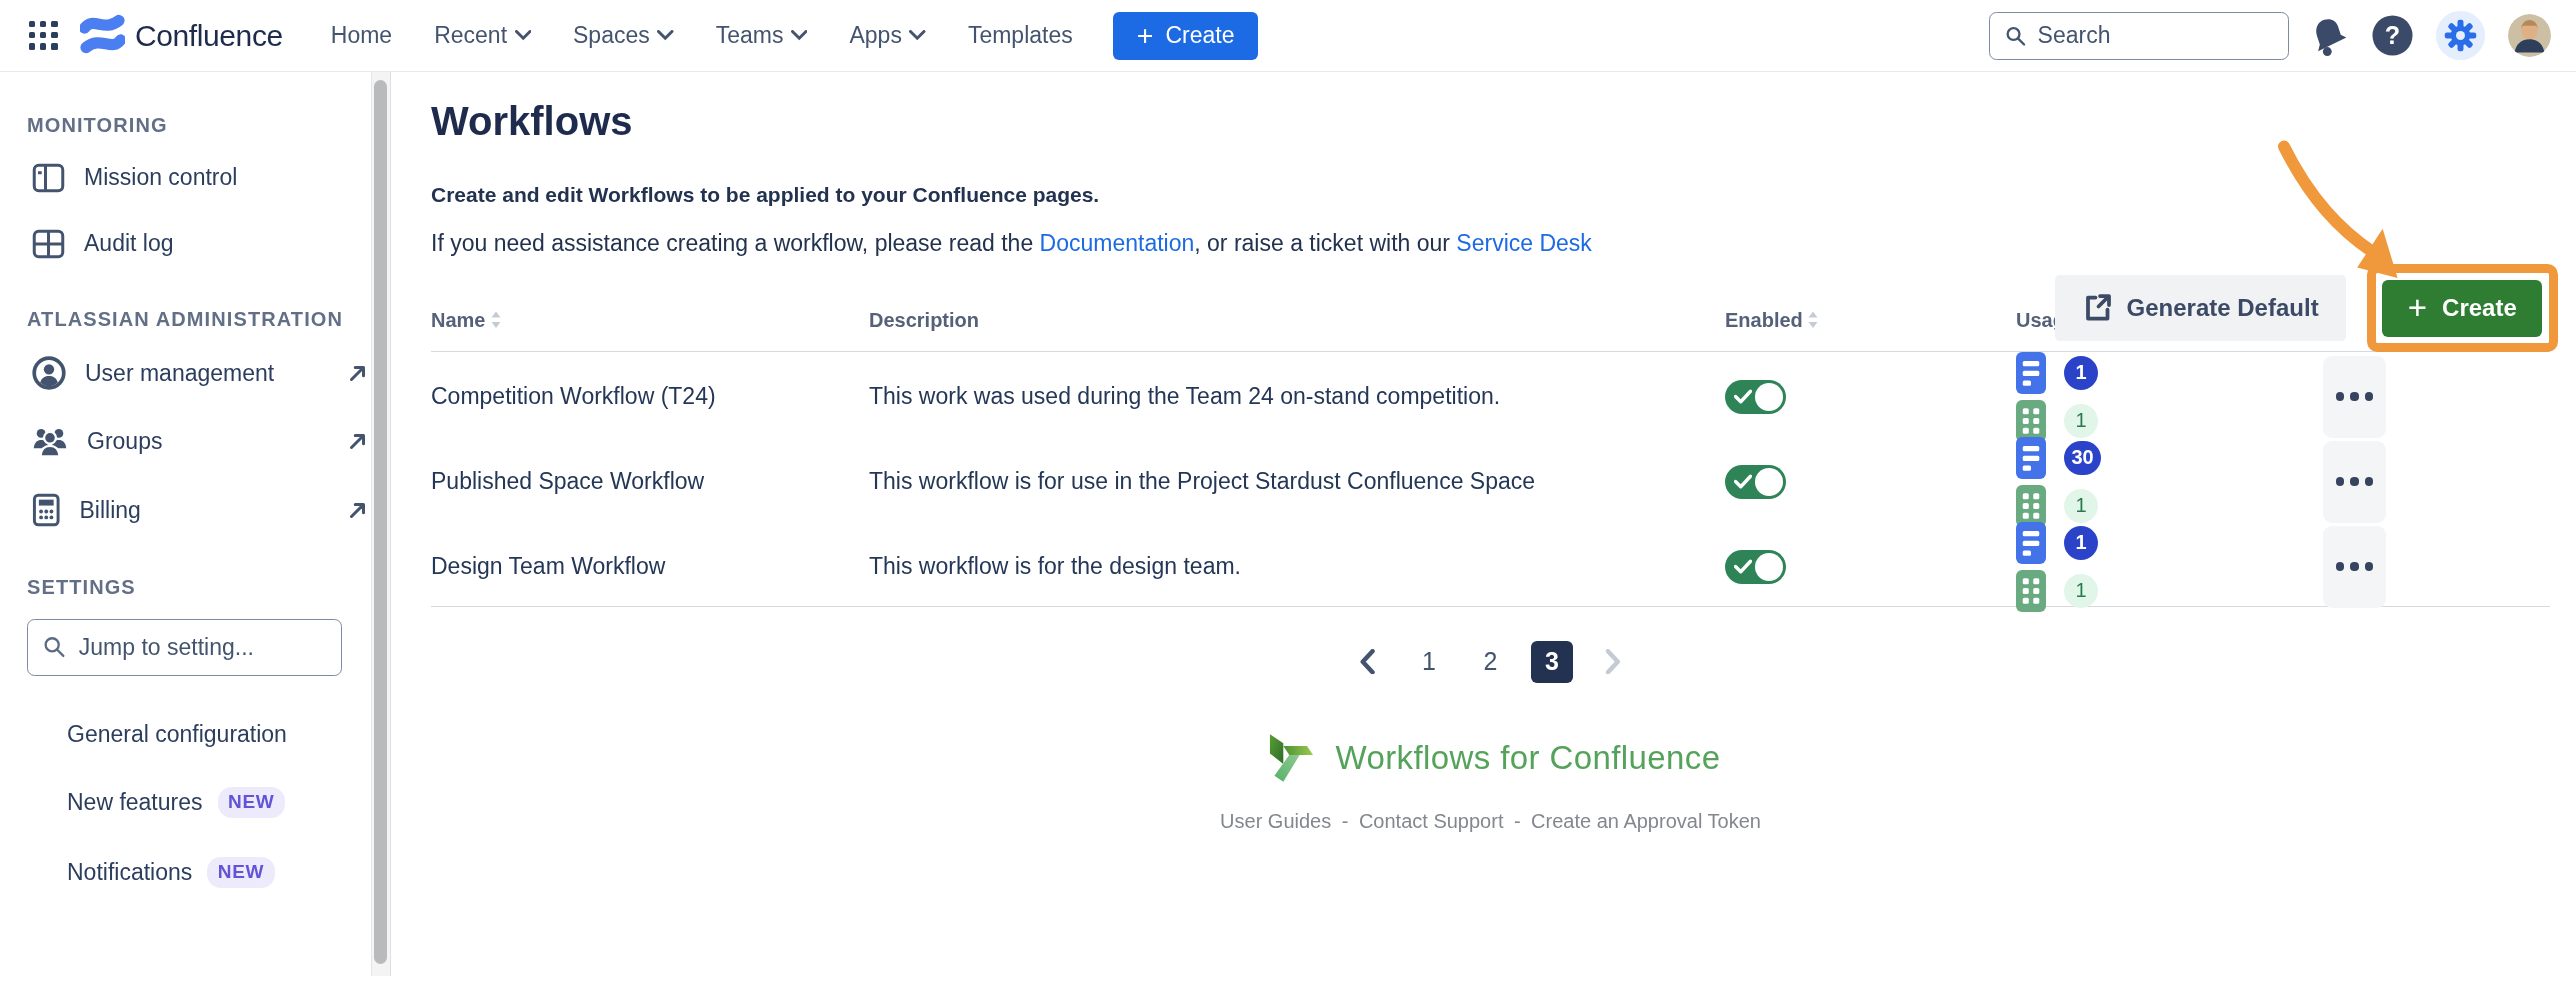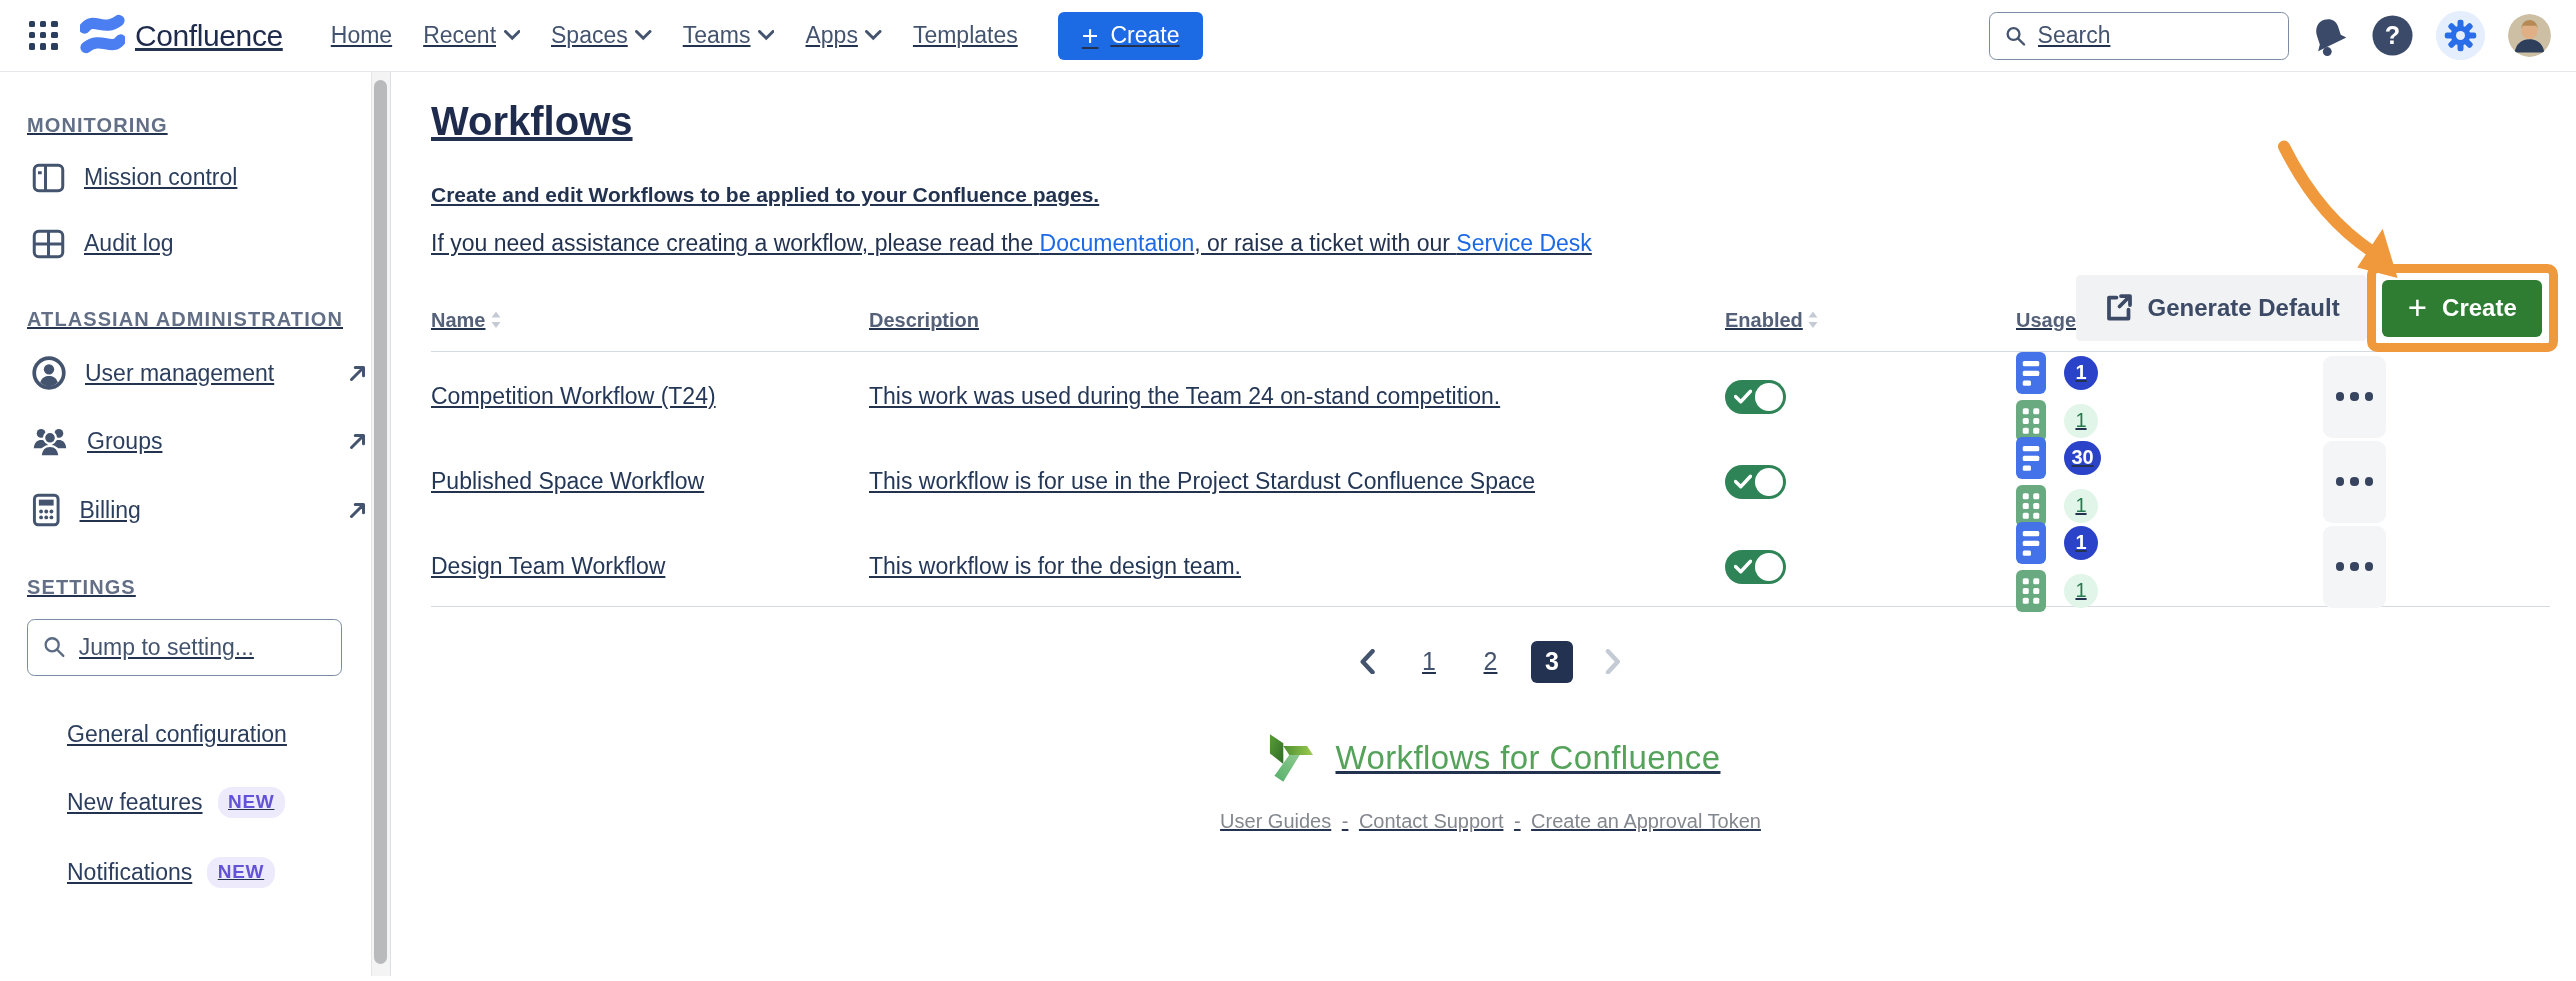--- a/index.html
+++ b/index.html
@@ -1,25 +1,25 @@
 <!DOCTYPE html>
 <html style="font-size:12px"><head>
 <meta charset="utf-8">
 <style>
   * { box-sizing: border-box; margin: 0; padding: 0; }
   html,body { background:#ffffff; font-family:"Liberation Sans", sans-serif; }
-  .app { position:relative; width:2576px; height:976px; background:#fff; overflow:hidden; color:#22324f;text-decoration:underline; }
+  .app { position:relative; width:2576px; height:976px; background:#fff; overflow:hidden; color:#22324f; }
 
   
   .topnav { height:72px; display:flex; align-items:center; padding:0 25.5px 0 27px; border-bottom:1.5px solid #e6e8ec; background:#fff; }
   .appgrid { width:33px; height:33px; display:grid; grid-template-columns:repeat(3,7.5px); grid-template-rows:repeat(3,7.5px); gap:3.7px; align-content:center; justify-content:center; cursor:pointer; }
   .appgrid i { width:6.7px; height:6.7px; border-radius:1.5px; background:#2c3e5d; }
   .brand { display:flex; align-items:center; gap:10.5px; margin:0 48px 0 19.5px; cursor:pointer; }
   .brand-name { font-size:30px; font-weight:500; color:#1e2b4d; letter-spacing:-0.4px; }
-  .navitems { display:flex; align-items:flex-end; gap:31px; }
+  .navitems { display:flex; align-items:flex-end; gap:42px; }
   .navitem { display:flex; align-items:center; gap:7.5px; font-size:23px; font-weight:500; color:#44546f; cursor:pointer; text-decoration:none; }
   .nav-create { margin-left:40px; display:flex; align-items:center; gap:12px; background:#1d6ae5; color:#fff; font-size:23px; font-weight:500; border:none; border-radius:6px; height:48px; padding:0 24px; cursor:pointer; }
   .nav-create .plus { font-size:28.5px; font-weight:400; line-height:1; }
   .topnav-right { margin-left:auto; display:flex; align-items:center; gap:22.5px; }
   .searchbox { display:flex; align-items:center; gap:12px; width:300px; height:48px; border:1.5px solid #7d8aa3; border-radius:7.5px; padding:0 15px; background:#fff; }
   .searchbox input { border:none; outline:none; font-size:23px; color:#44546f; width:100%; font-family:inherit; background:transparent; }
   .searchbox input::placeholder { color:#44546f; }
   .iconbtn { background:none; border:none; cursor:pointer; display:flex; align-items:center; justify-content:center; }
   .gear-wrap { width:49px; height:49px; border-radius:50%; background:#e4eefc; }
   .avatar { width:43px; height:43px; border-radius:50%; overflow:hidden; border:none; padding:0; cursor:pointer; }
@@ -41,21 +41,21 @@
   .side-scroll { position:absolute; top:0; right:0; width:19.5px; height:100%; background:#f4f4f4; border-left:1.5px solid #e6e6e6; }
   .side-thumb { position:absolute; top:7.5px; left:2.2px; width:13.5px; height:884px; border-radius:7.5px; background:#b9babc; }
 
   
   .main { flex:1; padding:27px 25.5px 0 40px; position:relative; }
   .page-title { font-size:40px; font-weight:700; color:#1e2b4d; }
   .intro-bold { margin-top:39px; font-size:21px; font-weight:700; color:#22324f; }
   .intro-help { margin-top:22.5px; font-size:23px; color:#22324f; }
   .intro-help a { color:#1d6ae5; text-decoration:none; cursor:pointer; }
 
-  .actions-row { position:absolute; top:264px; right:18px; display:flex; align-items:center; z-index:5; }
+  .actions-row { position:absolute; top:264px; right:18px; display:flex; align-items:center; gap:21px; z-index:5; }
   .gen-default { display:flex; align-items:center; gap:15px; background:#f1f2f4; border:none; border-radius:4.5px; height:66px; padding:0 27px; font-size:24px; font-weight:700; color:#3c4a66; cursor:pointer; font-family:inherit; }
   .create-highlight { border:9.7px solid #f0993c; border-radius:10.5px; background:#fff; padding:6.7px; }
   .create-green { display:flex; align-items:center; gap:15px; background:#2e7d32; color:#fff; border:none; border-radius:6px; height:57px; padding:0 25.5px; font-size:24px; font-weight:700; cursor:pointer; font-family:inherit; }
   .create-green .plus { font-size:33px; font-weight:400; line-height:0.9; }
   .anno-arrow { position:absolute; top:139px; right:150px; z-index:6; pointer-events:none; }
 
   
   .wtable { margin-top:52px; width:2119px; }
   .trow { display:grid; grid-template-columns:438px 856px 291px 307px 1fr; align-items:center; }
   .thead { height:43px; border-bottom:1.5px solid #d5d9e0; align-items:start; }

